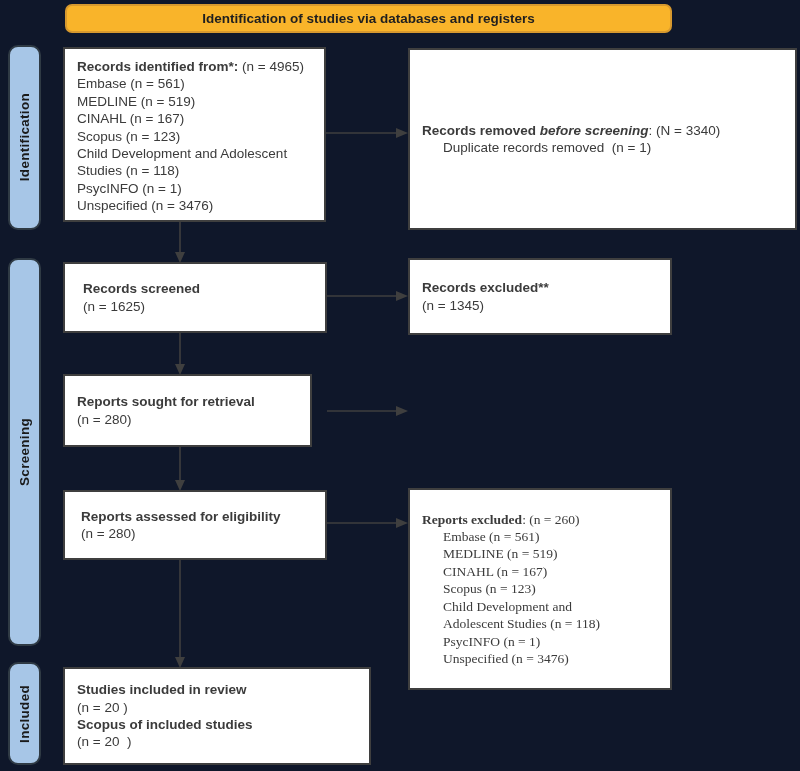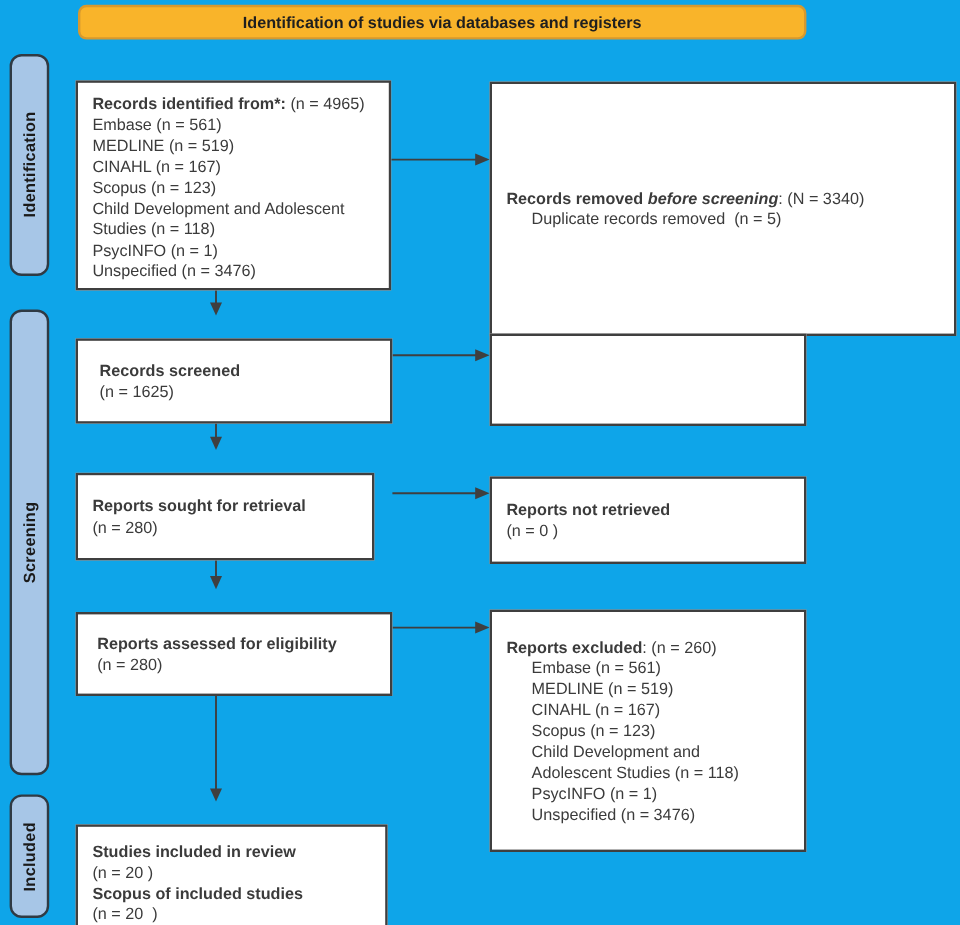--- a/index.html
+++ b/index.html
@@ -1,17 +1,17 @@
 <!DOCTYPE html>
 <html style="--banner-fill: #f9b42a; --banner-border: #d7992e; --stage-fill: #a7c6e7; --stage-border: #2f3a44; --box-border: #3f3f3f; --text: #3b3b3b;"><head>
 <meta charset="utf-8">
 <style>
   html,body { margin:0; padding:0; background:#ffffff; }
   .canvas {
-    position:relative; width:800px; height:771px; background:#0ea5e9;
+    position:relative; width:800px; height:771px; background:#0f172a;
     font-family:"Liberation Sans", sans-serif; color:var(--text,#3b3b3b);
     font-size:13.5px; overflow:hidden;
   }
   .banner {
     position:absolute; left:65px; top:4px; width:607px; height:29px;
     background:var(--banner-fill,#f9b42a); border:2px solid var(--banner-border,#d99b2b);
     border-radius:7px; display:flex; align-items:center; justify-content:center;
     font-weight:bold; color:#1f1f1f; box-sizing:border-box;
   }
   .stage {
@@ -20,21 +20,21 @@
     border-radius:10px; display:flex; align-items:center; justify-content:center;
     box-sizing:border-box;
   }
   .stage span {
     writing-mode:vertical-rl; transform:rotate(180deg);
     font-weight:bold; color:#1a1a1a; letter-spacing:0.3px; white-space:nowrap;
   }
   .box {
     position:absolute; background:#ffffff; border:2px solid var(--box-border,#3f3f3f);
     box-sizing:border-box; display:flex; flex-direction:column; justify-content:center;
-    padding:8px 8px 8px 12px; line-height:1.29;margin-top:20px;
+    padding:8px 8px 8px 12px; line-height:1.29;
   }
   .box.topalign { justify-content:flex-start; padding-top:9px; }
   .line { white-space:pre-wrap; }
   .b  { font-weight:bold; }
   .bi { font-weight:bold; font-style:italic; }
   .indent > div { padding-left:21px; white-space:pre-wrap; }
   .narrow > div { width:192px; }
   .arrows { position:absolute; left:0; top:0; }
   .arrows line { stroke:var(--box-border,#3f3f3f); stroke-width:1.6; }
   .arrows polygon { fill:var(--box-border,#3f3f3f); }
@@ -99,63 +99,61 @@
         <div>Embase (n = 561)</div>
         <div>MEDLINE (n = 519)</div>
         <div>CINAHL (n = 167)</div>
         <div>Scopus (n = 123)</div>
         <div>Child Development and Adolescent Studies (n = 118)</div>
         <div>PsycINFO (n = 1)</div>
         <div>Unspecified (n = 3476)</div>
       </div>
   </div>
 
-  <div class="box" style="left:408px; top:48px; width:389px; height:212px;">
+  <div class="box" style="left:408px; top:48px; width:389px; height:182px;">
     <div class="line"><span class="b">Records removed </span><span class="bi">before screening</span><span>: (N = 3340)</span></div>
     <div class="indent">
-        <div>Duplicate records removed  (n = 5)</div>
+        <div>Duplicate records removed  (n = 1)</div>
       </div>
   </div>
 
   <div class="box" style="left:63px; top:262px; width:264px; height:71px;padding-left:18px;">
     <div class="line b">Records screened</div>
     <div class="line">(n = 1625)</div>
   </div>
 
   <div class="box" style="left:408px; top:258px; width:264px; height:77px;">
+    <div class="line b">Records excluded**</div>
+    <div class="line">(n = 1345)</div>
   </div>
 
   <div class="box" style="left:63px; top:374px; width:249px; height:73px;">
     <div class="line b">Reports sought for retrieval</div>
     <div class="line">(n = 280)</div>
   </div>
 
-  <div class="box" style="left:408px; top:377px; width:264px; height:73px;">
-    <div class="line b">Reports not retrieved</div>
-    <div class="line">(n = 0 )</div>
-  </div>
 
   <div class="box" style="left:63px; top:490px; width:264px; height:70px;padding-left:16px;">
     <div class="line b">Reports assessed for eligibility</div>
     <div class="line">(n = 280)</div>
   </div>
 
-  <div class="box" style="left:408px; top:488px; width:264px; height:202px;">
+  <div class="box" style="left:408px; top:488px; width:264px; height:202px;font-family:Liberation Serif, serif;">
     <div class="line"><span class="b">Reports excluded</span><span>: (n = 260)</span></div>
     <div class="indent narrow">
         <div>Embase (n = 561)</div>
         <div>MEDLINE (n = 519)</div>
         <div>CINAHL (n = 167)</div>
         <div>Scopus (n = 123)</div>
         <div>Child Development and Adolescent Studies (n = 118)</div>
         <div>PsycINFO (n = 1)</div>
         <div>Unspecified (n = 3476)</div>
       </div>
   </div>
 
-  <div class="box" style="left:63px; top:667px; width:260px; height:98px;">
+  <div class="box" style="left:63px; top:667px; width:308px; height:98px;">
     <div class="line b">Studies included in review</div>
     <div class="line">(n = 20 )</div>
     <div class="line b">Scopus of included studies</div>
     <div class="line">(n = 20  )</div>
   </div>
 
 </div>
 
 </body></html>

